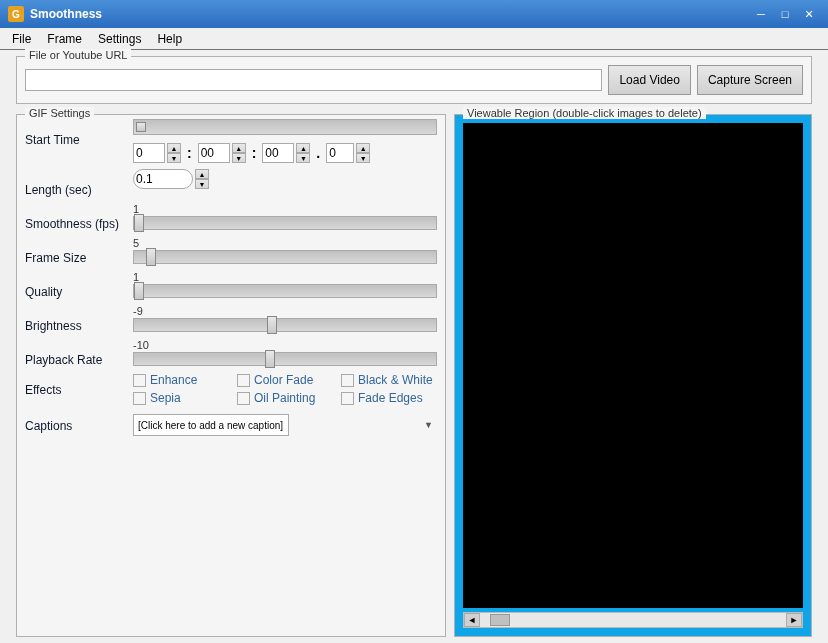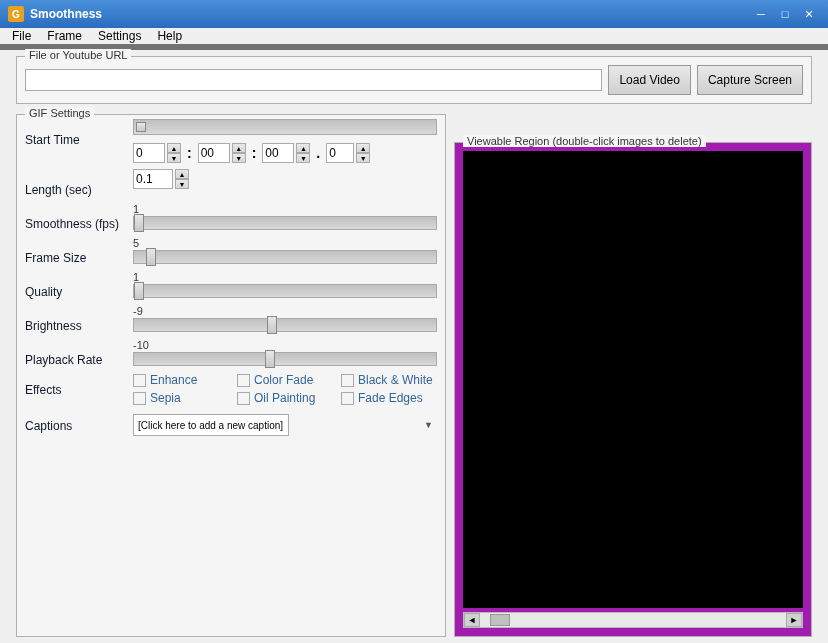--- a/index.html
+++ b/index.html
@@ -59,21 +59,21 @@
       border: none;
       background: transparent;
     }
 
     
     .menu-bar {
       background: #f0f0f0;
       height: 22px;
       display: flex;
       align-items: center;
-      border-bottom: 6px solid #737373;
+      border-bottom: 1px solid #737373;
       padding: 0 4px;
     }
     .menu-item {
       padding: 2px 8px;
       cursor: pointer;
       font-size: 12px;
     }
 
     
     .main-content {
@@ -138,26 +138,25 @@
       background: #f5f5f5;
       position: relative;
       width: 430px;
       flex-shrink: 0;
     }
 
     
     .viewable-region {
       border: 1px solid #b0b0b0;
       padding: 4px 8px 8px;
-      background: #a21caf;
+      background: #0ea5e9;
       position: relative;
       flex: 1;
       display: flex;
       flex-direction: column;
-      margin-top: 28px;
     }
     .viewable-canvas {
       flex: 1;
       background: #000;
       margin-top: 4px;
     }
     .viewable-scrollbar {
       height: 16px;
       background: #e0e0e0;
       border: 1px solid #bbb;
@@ -416,21 +415,21 @@
               <div class="spinner-btn">▼</div>
             </div>
           </div>
         </div>
       </div>
 
       <div class="setting-row">
         <div class="setting-label">Length (sec)</div>
         <div class="setting-control">
           <div class="length-row">
-            <input type="text" class="spinner-input" value="0.1" style="width: 40px;">
+            <input type="text" class="spinner-input" value="0.1" style="width: 60px; border-radius: 10px;">
             <div class="spinner-btns">
               <div class="spinner-btn">▲</div>
               <div class="spinner-btn">▼</div>
             </div>
           </div>
         </div>
       </div>
 
       <div class="setting-row">
         <div class="setting-label">Smoothness (fps)</div>

